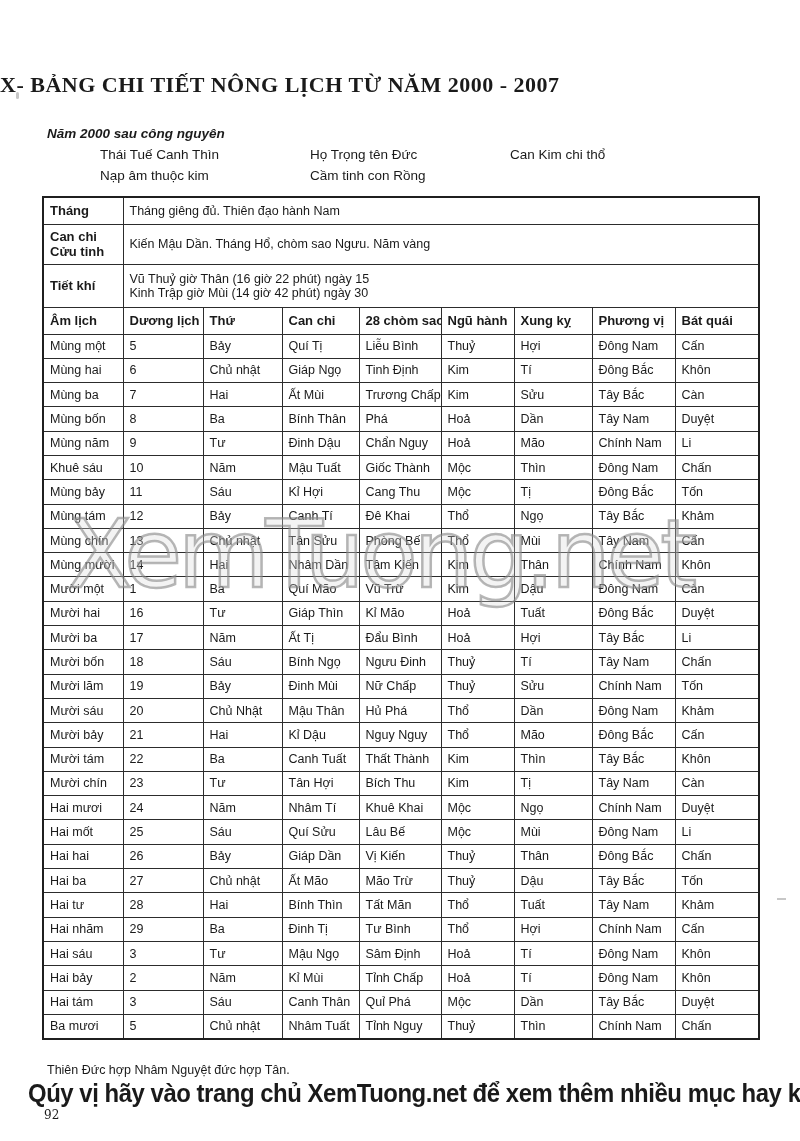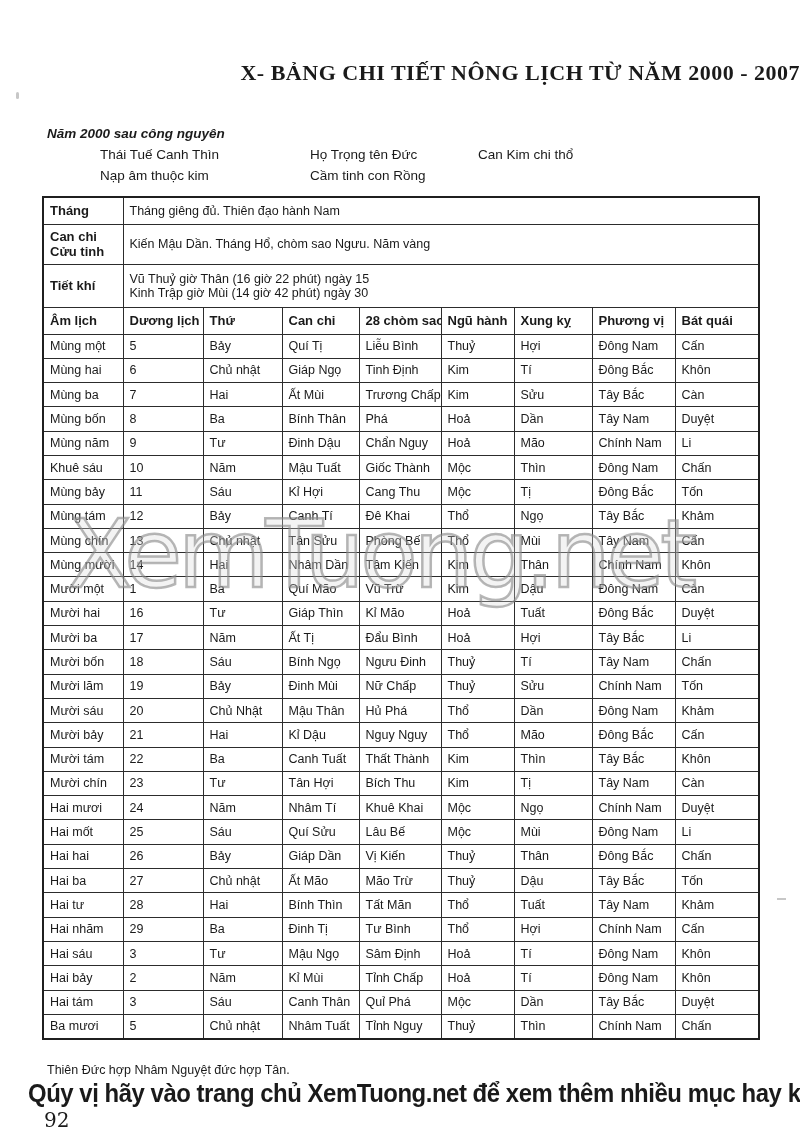--- a/index.html
+++ b/index.html
@@ -2,30 +2,30 @@
 <html><head>
 <meta charset="utf-8">
 <style>
   html,body{margin:0;padding:0;}
   body{
     width:800px;height:1141px;position:relative;overflow:hidden;
     background:#ffffff;color:#1a1a1a;
     font-family:"Liberation Sans",sans-serif;
   }
   .title{
-    position:absolute;top:60px;left:0;width:100%;text-align:right;
+    position:absolute;top:72px;left:0;width:100%;text-align:left;
     font-family:"Liberation Serif","DejaVu Serif",serif;
     font-weight:bold;font-size:22px;letter-spacing:.5px;white-space:nowrap;
   }
   .year-line{
     position:absolute;top:126px;left:47px;
     font-weight:bold;font-style:italic;font-size:13.5px;
   }
   .info{position:absolute;font-size:13.5px;white-space:nowrap;}
-  .i11{top:147px;left:100px}.i12{top:147px;left:310px}.i13{top:147px;left:478px}
+  .i11{top:147px;left:100px}.i12{top:147px;left:310px}.i13{top:147px;left:510px}
   .i21{top:168px;left:100px}.i22{top:168px;left:310px}
 
   table.cal{
     position:absolute;top:196px;left:42px;width:716px;
     border-collapse:collapse;table-layout:fixed;
     font-size:12.5px;z-index:2;padding-left:7px;
   }
   table.cal td,table.cal th{
     border:1px solid #2c2c2c;padding:0 2px 0 6px;
     text-align:left;vertical-align:middle;
@@ -51,21 +51,21 @@
   }
 
   .footnote{position:absolute;top:1063px;left:47px;font-size:12.5px;}
   .promo{
     position:absolute;top:1078px;left:28px;
     font-size:26px;font-weight:bold;letter-spacing:-.5px;white-space:nowrap;
     transform:scaleX(.92);transform-origin:left top;
   }
   .page-number{
     position:absolute;top:1108px;left:44px;
-    font-family:"DejaVu Serif",serif;font-size:20px;
+    font-family:"DejaVu Serif",serif;font-size:12px;
   }
   .artifact{position:absolute;background:#999;opacity:.55;}
   .a1{top:92px;left:16px;width:3px;height:7px;border-radius:2px;}
   .a2{top:898px;left:777px;width:9px;height:2px;}
 </style>
 </head>
 <body>
 
 <div class="title">X- BẢNG CHI TIẾT NÔNG LỊCH TỪ NĂM 2000 - 2007</div>
 

